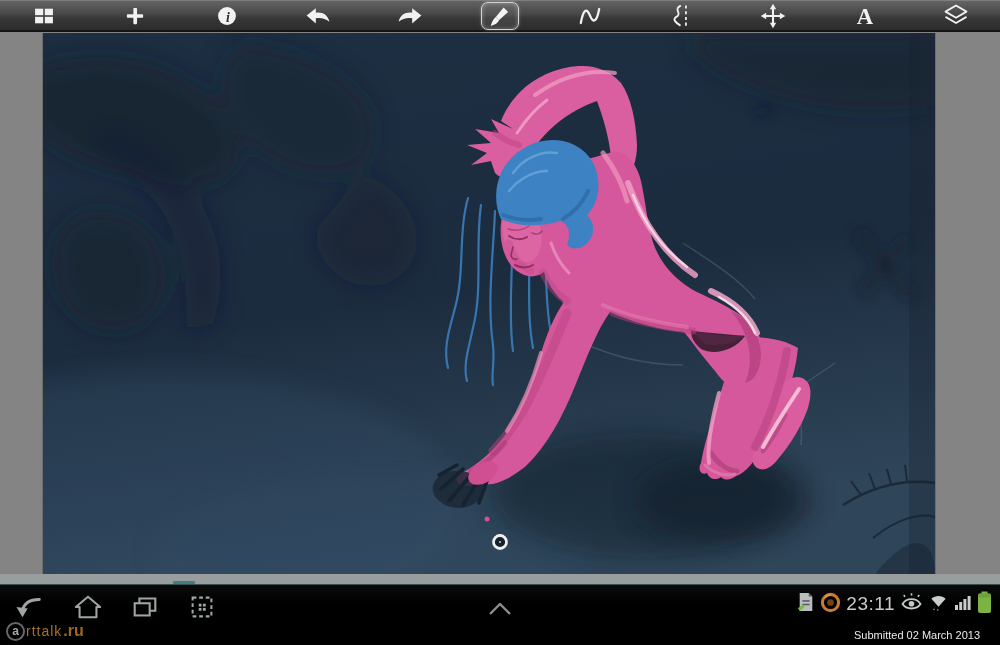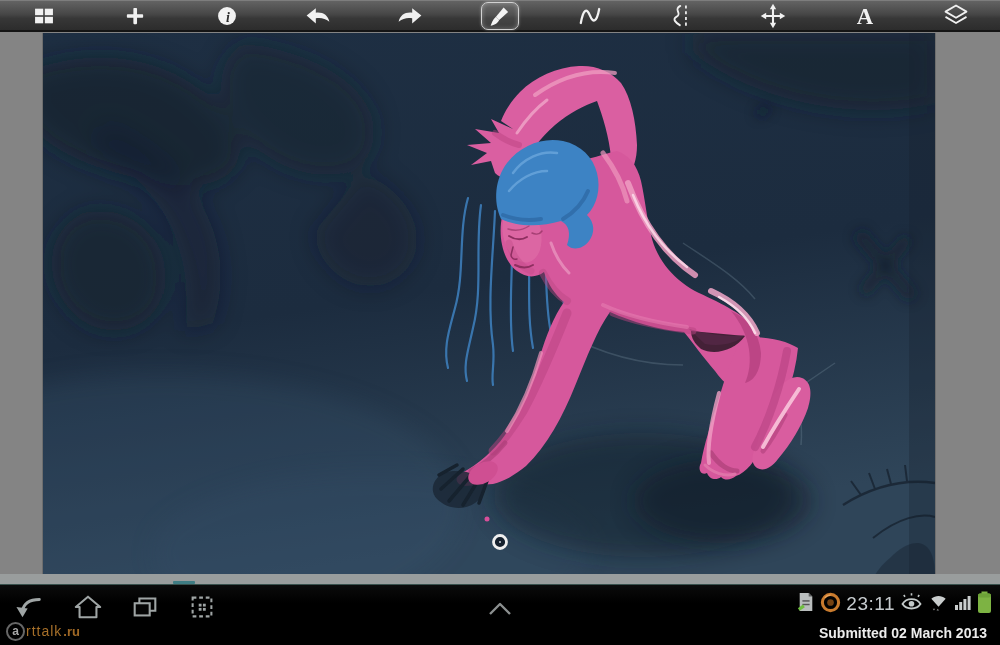--- a/index.html
+++ b/index.html
@@ -35,22 +35,22 @@
   .nav-back{left:12px;} .nav-home{left:70px;} .nav-recent{left:127px;} .nav-capture{left:184px;}
   .nav-handle{left:482px;top:10px;}
   .statusbar{position:absolute;right:8px;top:6px;height:26px;display:flex;align-items:center;gap:5px;}
   .clock{font-size:19px;color:#c6cbce;letter-spacing:.5px;line-height:26px;}
   .watermark{position:absolute;left:6px;bottom:3px;height:22px;display:flex;align-items:center;opacity:.95;}
   .wm-circle{width:15px;height:15px;border:2px solid #6d6d6d;border-radius:50%;
              color:#b0b0b0;font-size:12px;font-weight:bold;display:flex;align-items:center;
              justify-content:center;line-height:1;}
   .wm-body{color:#b0762c;font-weight:normal;font-size:14px;letter-spacing:1px;margin-left:1px;
            text-shadow:0 1px 1px #000;}
-  .wm-suffix{color:#a86e28;font-weight:bold;font-size:13px;margin-left:1px;}
-  .submitted{position:absolute;right:13px;bottom:4px;font-size:14px;color:#ececec;font-weight:bold;}
+  .wm-suffix{color:#a86e28;font-weight:bold;font-size:16px;margin-left:1px;}
+  .submitted{position:absolute;right:20px;bottom:4px;font-size:11px;color:#ececec;}
 </style>
 </head>
 <body>
 
 <div class="screen">
 
   <header class="toolbar">
 
     <button class="tb" title="">
       <span>

